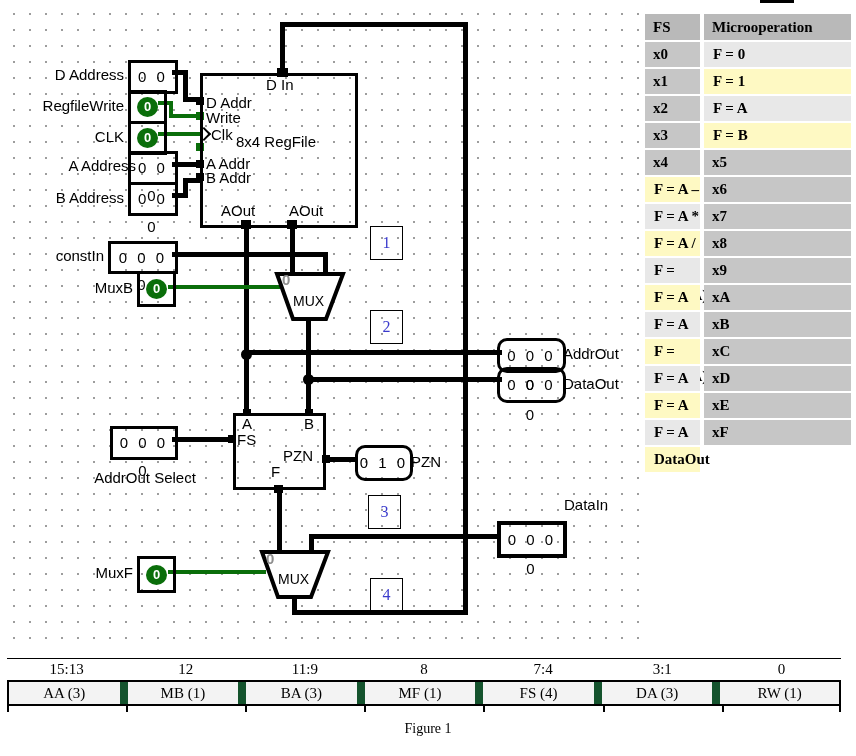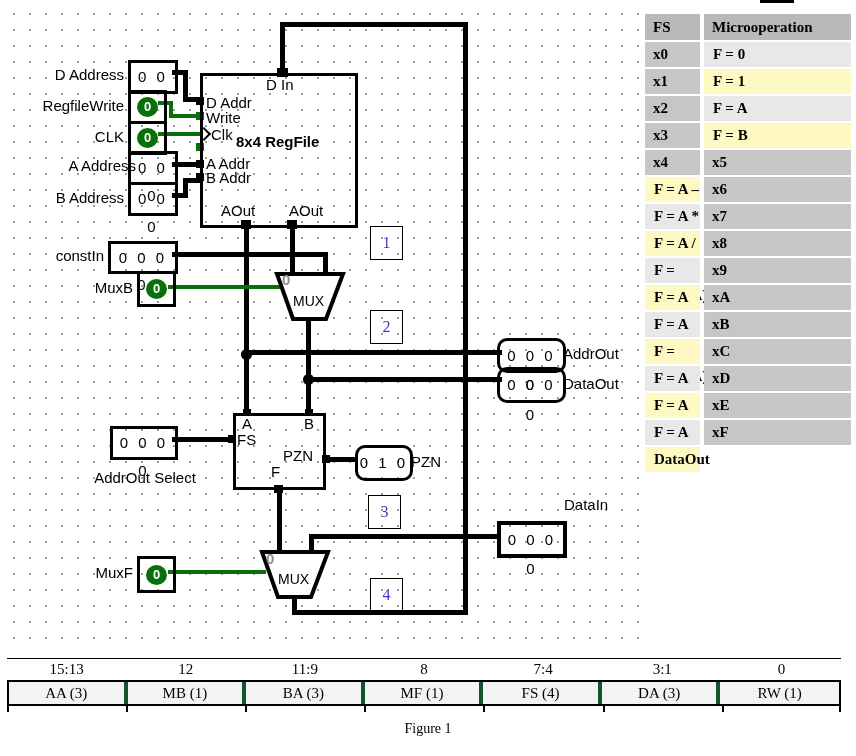--- a/index.html
+++ b/index.html
@@ -8,21 +8,21 @@
   .grid { position:absolute; left:0; top:0; width:648px; height:640px;
           background-image: radial-gradient(circle, #9d9d9d 1px, transparent 1.45px);
           background-size:16px 16px; background-position:6px 6px; }
   .w  { position:absolute; background:#000; }
   .gw { position:absolute; background:#0a6e0a; }
   .stub  { position:absolute; background:#000; }
   .gstub { position:absolute; background:#0a6e0a; }
   .dot { position:absolute; width:11px; height:11px; border-radius:50%; background:#000; }
   .blk { position:absolute; border:3px solid #000; }
   .lbl { position:absolute; font-size:15px; color:#000; white-space:nowrap; }
-  .lbl.b { font-weight:bold; }
+  .lbl.b { font-weight:normal; }
   .r { text-align:right; }
   .c { text-align:center; }
   .vbox { position:absolute; border:3px solid #000; font-size:15px; letter-spacing:3px;
           color:#000; text-align:center; }
   .obox { border-radius:10px; }
   .gbox { position:absolute; border:3px solid #000; display:flex; align-items:center; justify-content:center; }
   .goval { width:21px; height:20px; border-radius:50%; background:#0a6e0a; color:#fff;
            font-size:13px; font-weight:bold; text-align:center; line-height:20px; }
   .muxsvg { position:absolute; }
   .sel0 { position:absolute; color:#8e8e8e; font-size:15px; font-weight:bold; }
@@ -37,21 +37,21 @@
              font-family:"Liberation Serif", serif; font-size:15px; font-weight:bold; color:#000; }
   .fst-h  { background:#b9b9b9; height:26px; line-height:26px; padding-left:8px; }
   .fst-fs { background:#c6c6c6; height:25px; line-height:25px; padding-left:8px; }
   .fst-op { background:#e8e8e8; height:25px; line-height:25px; padding-left:9px; }
   .fst-op.alt { background:#fef9c3; }
   .ifmt { position:absolute; left:7px; top:658px; width:834px;
           font-family:"Liberation Serif", serif; font-size:15px; color:#000; }
   .ifmt-bits { display:grid; grid-template-columns:repeat(7,1fr); height:21px;
                border-top:1px solid #000; align-items:center; text-align:center; }
   .ifmt-fields { display:grid; grid-template-columns:repeat(7,1fr); border:2px solid #000; }
-  .ifmt-fields > div { border-right:4px solid #14532d; height:22px; line-height:22px;
+  .ifmt-fields > div { border-right:8px solid #14532d; height:22px; line-height:22px;
                        text-align:center; background:#f3f3f3; }
   .ifmt-fields > div:last-child { border-right:none; }
   .caption { position:absolute; left:0; top:721px; width:856px; text-align:center;
              font-family:"Liberation Serif", serif; font-size:14px; color:#000; }
 </style>
 </head>
 <body>
 
 <div class="canvas">
   <div class="grid"></div>

